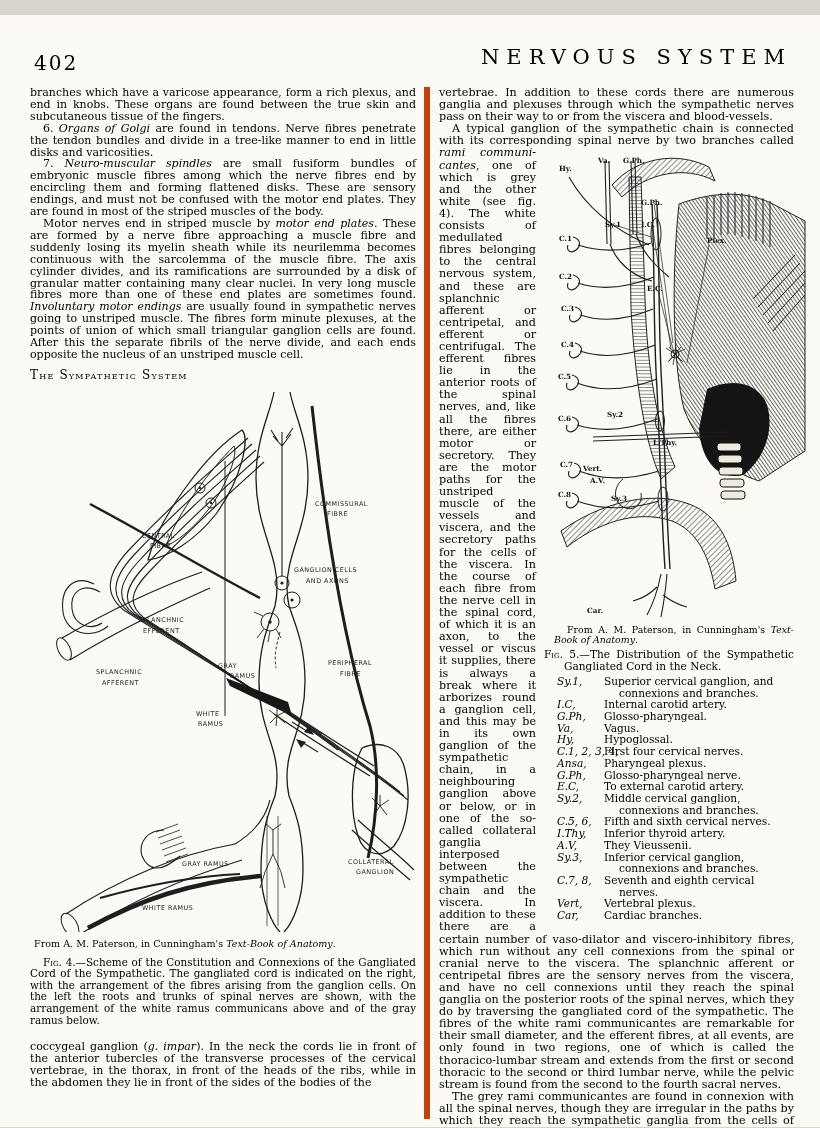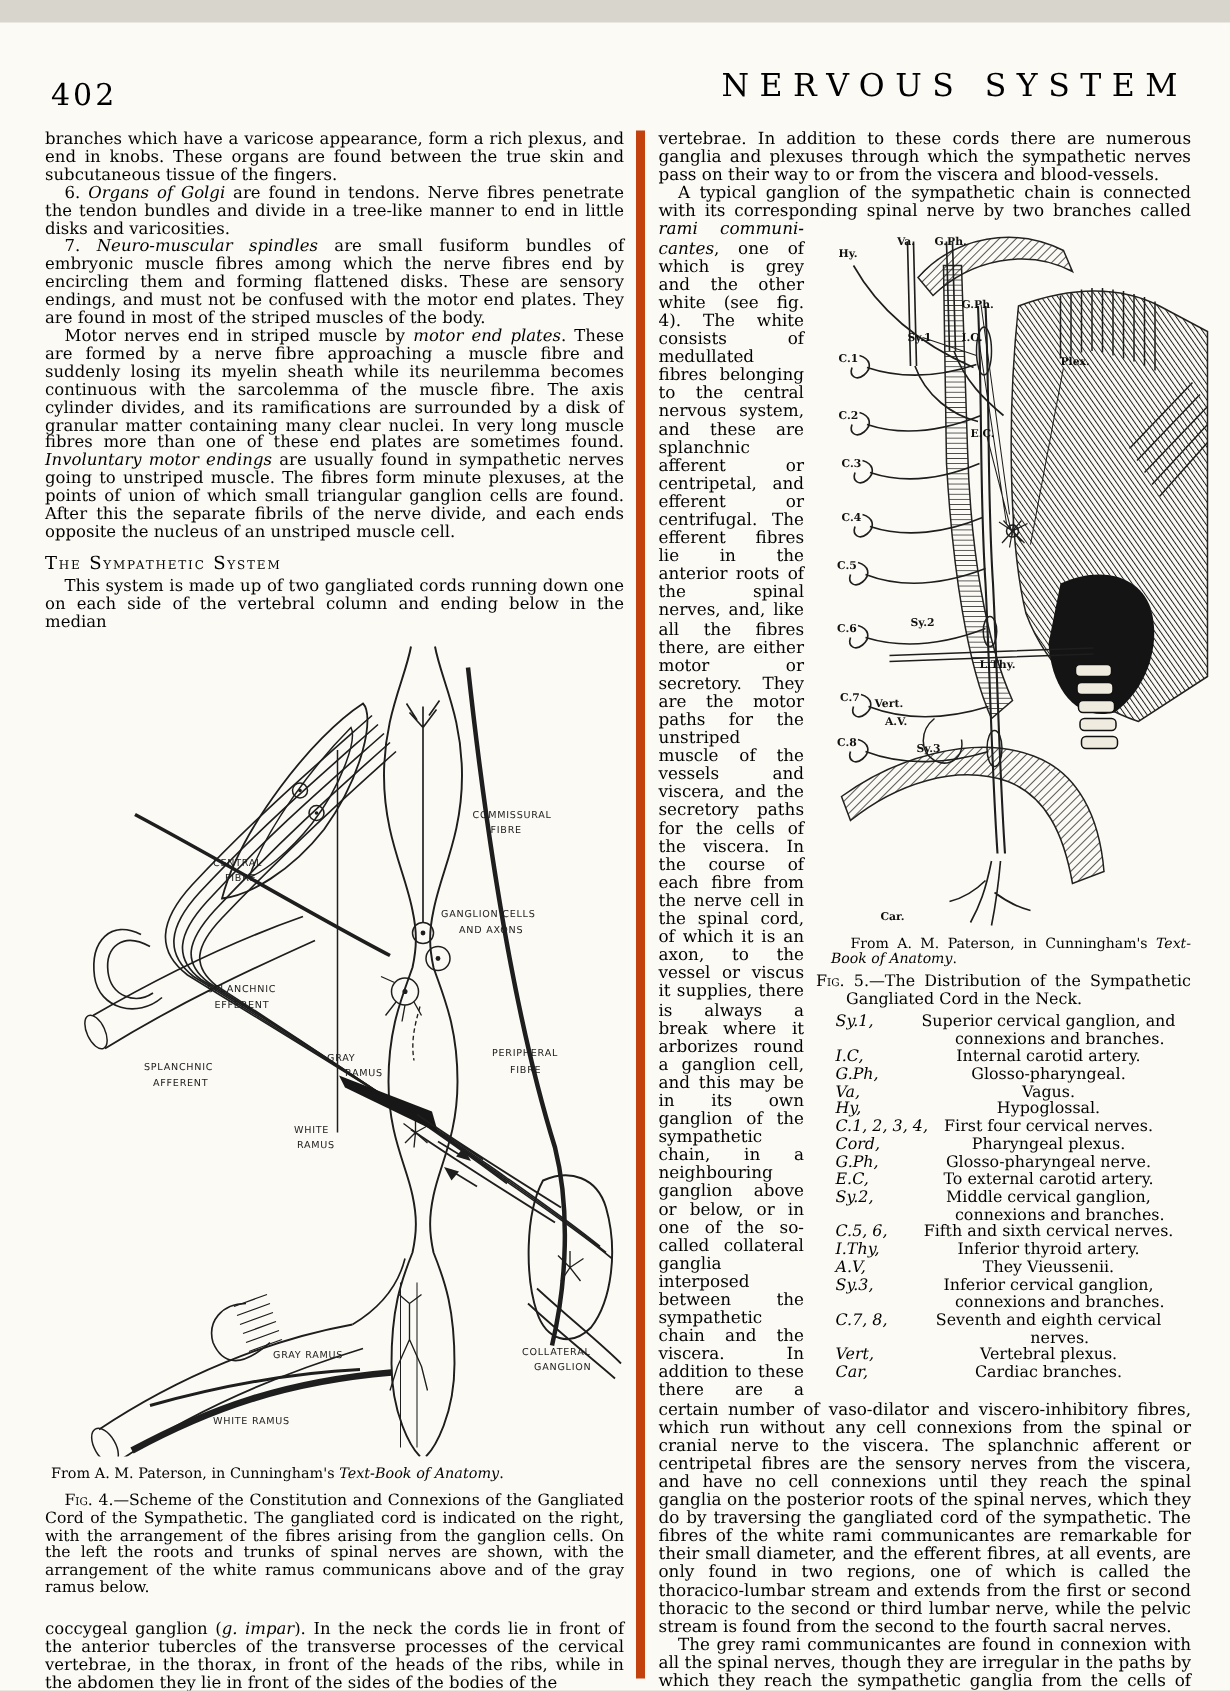--- a/index.html
+++ b/index.html
@@ -31,41 +31,40 @@
   
   .fig5f{float:right;width:250px;margin:2px 0 2px 8px;}
   .f5lbl{font-family:"DejaVu Serif",serif;font-weight:bold;font-size:7.2px;fill:#101010;}
   .f5cap{font-size:10.6px;line-height:11.8px;text-align:justify;margin:4px 0 2px 0;
          padding-left:20px;text-indent:-20px;}
   .f5credit{font-size:9.4px;line-height:10.4px;margin:2px 0 0 10px;}
   .legend{margin-top:3px;}
   .legrow{display:grid;grid-template-columns:55px 1fr;column-gap:5px;
           font-size:10.6px;line-height:11.7px;}
   .legrow .abbr{font-style:italic;white-space:nowrap;}
-  .legrow .desc{padding-left:15px;text-indent:-15px;text-align:center;}
+  .legrow .desc{padding-left:15px;text-indent:-15px;text-align:left;}
 </style>
 </head>
 <body>
 
 <div class="page">
 
   <div class="hdr">
     <span class="pagenum">402</span>
     <h1 class="booktitle">NERVOUS  SYSTEM</h1>
   </div>
 
   <div class="cols">
 
     <div class="col-l">
       <div class="para"><span>branches which have a varicose appearance, form a rich plexus, and end in knobs.  These organs are found between the true skin and subcutaneous tissue of the fingers.</span></div>
       <div class="para indent"><span>6. </span><span class="it">Organs of Golgi</span><span> are found in tendons.  Nerve fibres penetrate the tendon bundles and divide in a tree-like manner to end in little disks and varicosities.</span></div>
       <div class="para indent"><span>7. </span><span class="it">Neuro-muscular spindles</span><span> are small fusiform bundles of embryonic muscle fibres among which the nerve fibres end by encircling them and forming flattened disks.  These are sensory endings, and must not be confused with the motor end plates.  They are found in most of the striped muscles of the body.</span></div>
       <div class="para indent"><span>Motor nerves end in striped muscle by </span><span class="it">motor end plates</span><span>.  These are formed by a nerve fibre approaching a muscle fibre and suddenly losing its myelin sheath while its neurilemma becomes continuous with the sarcolemma of the muscle fibre.  The axis cylinder divides, and its ramifications are surrounded by a disk of granular matter containing many clear nuclei.  In very long muscle fibres more than one of these end plates are sometimes found.  </span><span class="it">Involuntary motor endings</span><span> are usually found in sympathetic nerves going to unstriped muscle.  The fibres form minute plexuses, at the points of union of which small triangular ganglion cells are found.  After this the separate fibrils of the nerve divide, and each ends opposite the nucleus of an unstriped muscle cell.</span></div>
       <h2 class="secthead">The Sympathetic System</h2>
-      <div class="para indent"><span>This system is made up of two gangliated cords running down one on each side of the vertebral column and ending below in the median</span></div>
 
       <figure class="fig4" style="margin:4px 0 0 0;">
         <svg width="386" height="546" viewBox="0 0 386 546">
 
           <path class="ln" stroke-width="1.3" d="M260,6 C264,28 278,52 278,92 C278,132 264,156 259,182 C256,196 256,206 259,220 C266,240 275,260 275,296 C275,332 263,352 259,372 C256,386 256,396 259,410 C267,430 273,448 273,484 C273,518 260,540 254,546"></path>
           <path class="ln" stroke-width="1.3" d="M244,6 C240,28 226,52 226,92 C226,132 240,156 245,182 C248,196 248,206 245,220 C238,240 229,260 229,296 C229,332 241,352 245,372 C248,386 248,396 245,410 C237,430 231,448 231,484 C231,518 244,540 250,546"></path>
 
           <path class="ln" stroke-width="1.1" d="M252,78 L252,190 M252,78 L252,60 M252,60 L243,50 M252,60 L261,48 M248,55 L241,44 M256,52 L263,42 M252,60 L252,46"></path>
 
           <circle class="ln" cx="252" cy="197" r="7"></circle>
@@ -259,21 +258,21 @@
               </div>
               <div class="legrow">
                 <span class="abbr">Hy,</span>
                 <span class="desc">Hypoglossal.</span>
               </div>
               <div class="legrow">
                 <span class="abbr">C.1, 2, 3, 4,</span>
                 <span class="desc">First four cervical nerves.</span>
               </div>
               <div class="legrow">
-                <span class="abbr">Cord,</span>
+                <span class="abbr">Ansa,</span>
                 <span class="desc">Pharyngeal plexus.</span>
               </div>
               <div class="legrow">
                 <span class="abbr">G.Ph,</span>
                 <span class="desc">Glosso-pharyngeal nerve.</span>
               </div>
               <div class="legrow">
                 <span class="abbr">E.C,</span>
                 <span class="desc">To external carotid artery.</span>
               </div>

